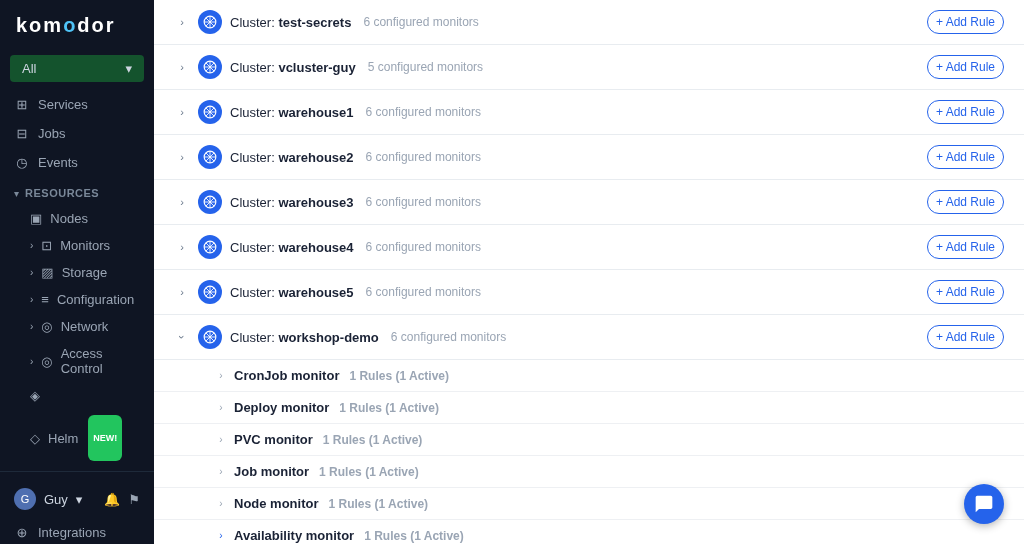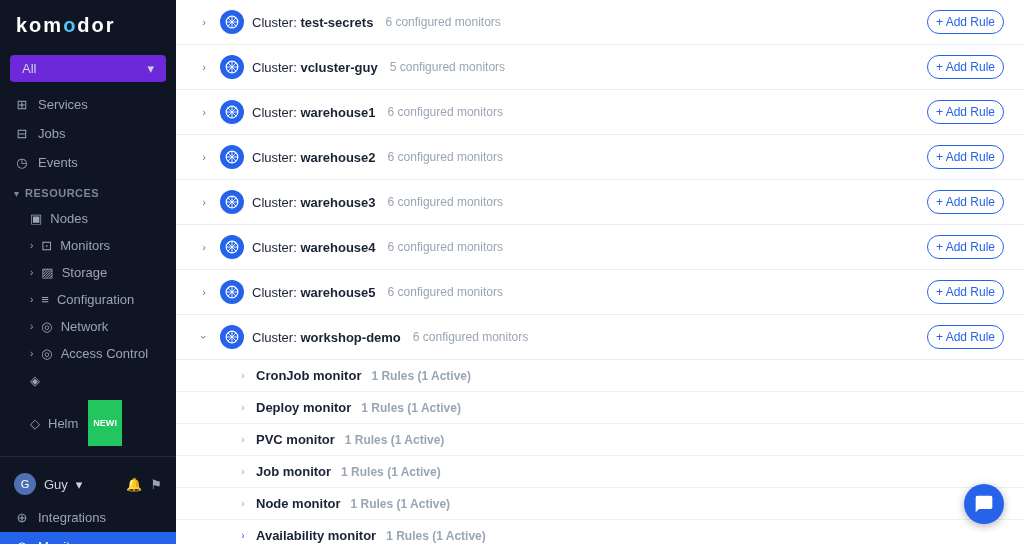--- a/index.html
+++ b/index.html
@@ -1,30 +1,30 @@
 <!DOCTYPE html>
 <html><head>
   <meta charset="utf-8">
   <style>
     * { margin: 0; padding: 0; box-sizing: border-box; }
     body { font-family: -apple-system, BlinkMacSystemFont, 'Segoe UI', sans-serif; display: flex; height: 544px; width: 1024px; overflow: hidden; background: #f4f5f7; }
 
     
-    .sidebar { width: 176px; background: #0f1523; color: #9aa5b4; display: flex; flex-direction: column; height: 100%; flex-shrink: 0; }
+    .sidebar { width: 154px; background: #0f1523; color: #9aa5b4; display: flex; flex-direction: column; height: 100%; flex-shrink: 0; }
     .sidebar-logo { padding: 14px 16px; display: flex; align-items: center; gap: 6px; }
-    .sidebar-dropdown { padding: 6px 12px; margin: 4px 10px; background: #6d28d9; border-radius: 4px; display: flex; align-items: center; justify-content: space-between; cursor: pointer; font-size: 13px; color: #cdd5e0; }
+    .sidebar-dropdown { padding: 6px 12px; margin: 4px 10px; background: #14532d; border-radius: 4px; display: flex; align-items: center; justify-content: space-between; cursor: pointer; font-size: 13px; color: #cdd5e0; }
     .sidebar-section { padding: 4px 0; }
     .sidebar-item { display: flex; align-items: center; gap: 8px; padding: 7px 14px; cursor: pointer; font-size: 13px; color: #9aa5b4; transition: background 0.15s; white-space: nowrap; }
     .sidebar-item.active { background: #2563eb; color: #fff; border-radius: 0; }
     .sidebar-item.active .item-icon { color: #fff; }
     .sidebar-item .item-icon { width: 16px; text-align: center; font-size: 13px; flex-shrink: 0; }
     .sidebar-group { font-size: 12px; color: #7a8899; padding: 6px 14px 2px; font-weight: 500; display: flex; align-items: center; gap: 6px; cursor: pointer; }
     .sidebar-group .chevron { font-size: 10px; }
     .sidebar-subitem { padding: 6px 14px 6px 30px; font-size: 13px; color: #9aa5b4; cursor: pointer; display: flex; align-items: center; gap: 8px; }
-    .badge-new { background: #22c55e; color: #fff; font-size: 9px; padding: 18px 5px; border-radius: 0; font-weight: 700; margin-left: 2px; }
+    .badge-new { background: #22c55e; color: #fff; font-size: 9px; padding: 18px 5px; border-radius: 6px; font-weight: 700; margin-left: 2px; }
     .sidebar-footer { margin-top: auto; border-top: 1px solid #1e2a3a; padding: 8px 0; }
     .user-section { display: flex; align-items: center; gap: 8px; padding: 8px 14px; color: #cdd5e0; font-size: 13px; cursor: pointer; }
     .user-avatar { width: 22px; height: 22px; border-radius: 50%; background: #4f6fb0; display: flex; align-items: center; justify-content: center; font-size: 11px; color: #fff; }
     .user-icons { display: flex; gap: 10px; padding: 4px 14px; color: #9aa5b4; font-size: 14px; }
 
     
     .main { flex: 1; overflow-y: auto; background: #f4f5f7; }
     .cluster-list { padding: 0; }
     .cluster-row { display: flex; align-items: center; padding: 10px 20px; background: #fff; border-bottom: 1px solid #e8ecf0; }
     .cluster-row.expanded { background: #fff; }

